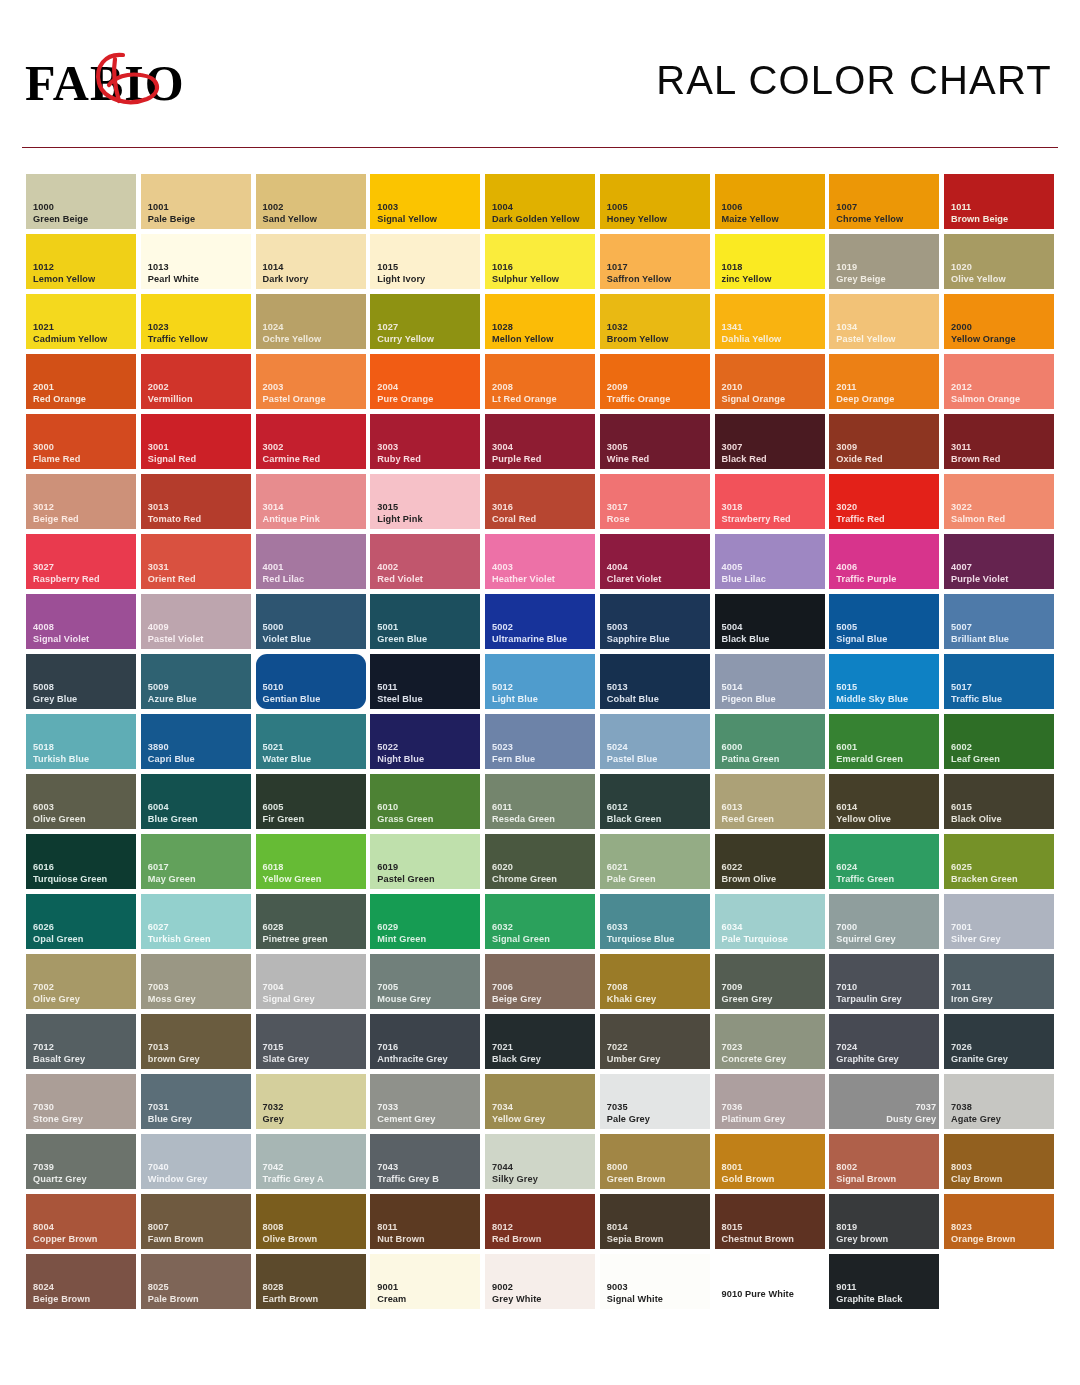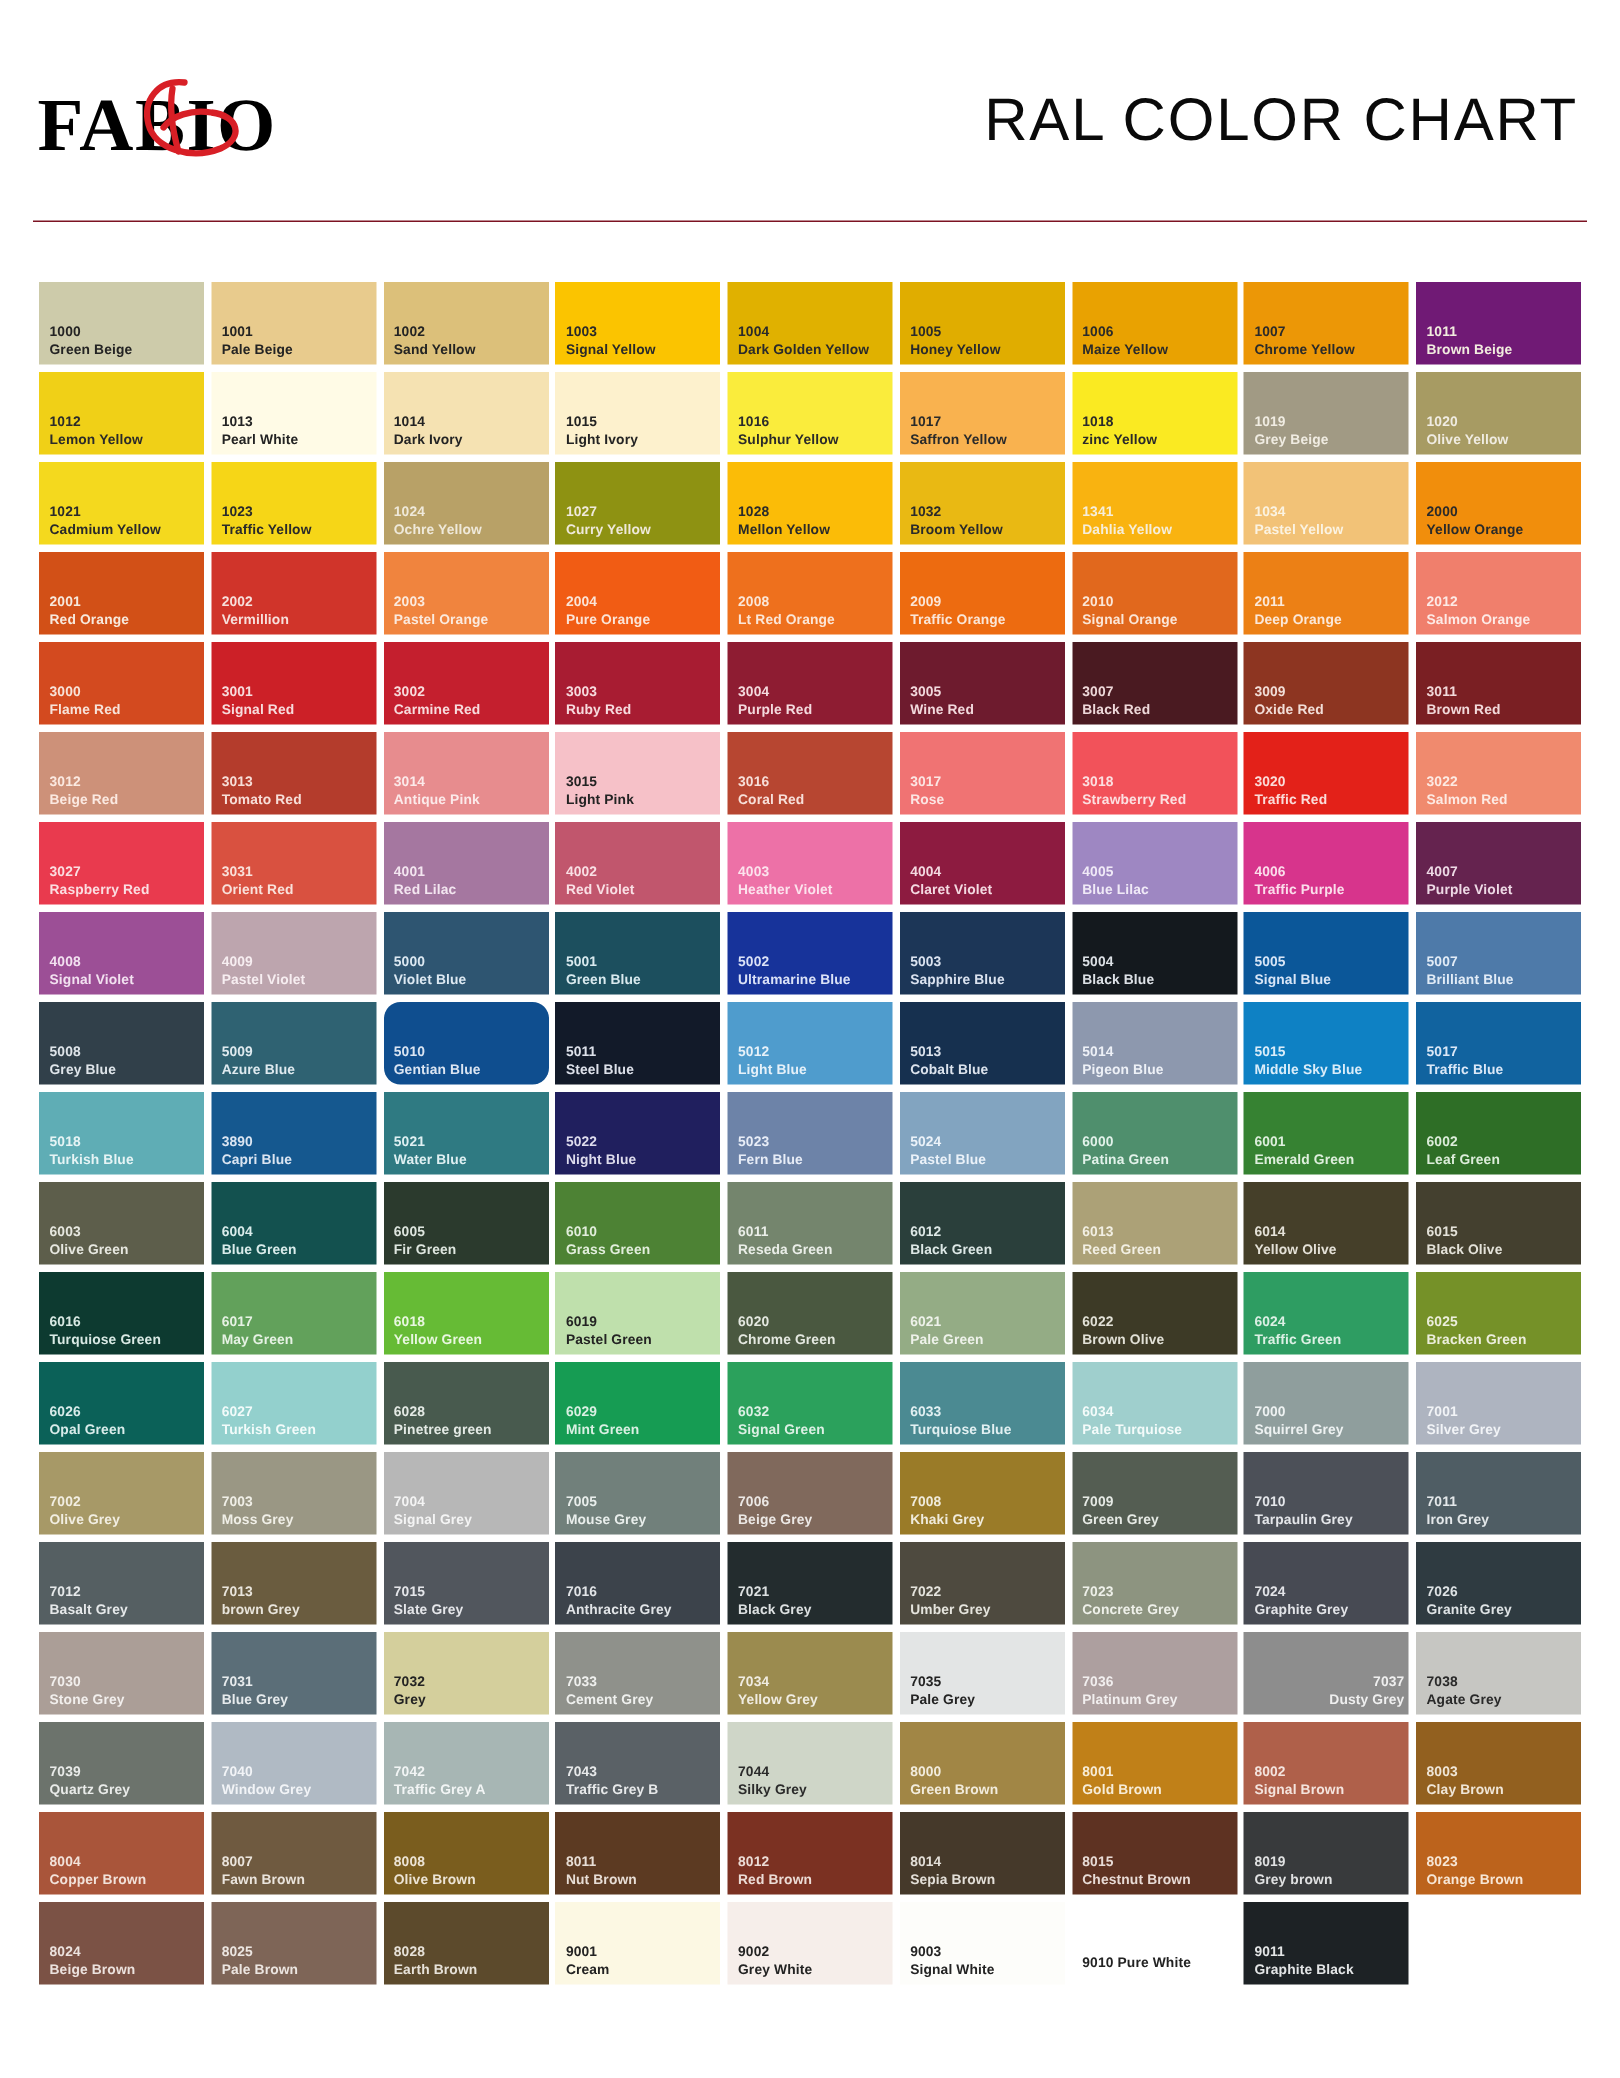--- a/index.html
+++ b/index.html
@@ -65,21 +65,21 @@
     right: 22px;
     top: 147px;
     height: 1px;
     background: #7c1322;
   }
 
   
   .grid {
     position: absolute;
     left: 26px;
-    top: 188px;
+    top: 174px;
     width: 1028px;
     display: grid;
     grid-template-columns: repeat(9, 110px);
     grid-auto-rows: 55px;
     column-gap: 4.75px;
     row-gap: 5px;
   }
   .swatch {
     position: relative;
     box-sizing: border-box;
@@ -171,21 +171,21 @@
         <span class="swatch-code">1006</span>
         <span class="swatch-name">Maize Yellow</span>
       </div>
     </div>
     <div class="swatch" style="background: rgb(236, 151, 6);">
       <div class="swatch-labels" style="color: rgb(42, 42, 42);">
         <span class="swatch-code">1007</span>
         <span class="swatch-name">Chrome Yellow</span>
       </div>
     </div>
-    <div class="swatch" style="background: #701a75;">
+    <div class="swatch" style="background: #b91c1c;">
       <div class="swatch-labels" style="color: rgb(242, 237, 223);">
         <span class="swatch-code">1011</span>
         <span class="swatch-name">Brown Beige</span>
       </div>
     </div>
     <div class="swatch" style="background: rgb(240, 208, 23);">
       <div class="swatch-labels" style="color: rgb(42, 42, 42);">
         <span class="swatch-code">1012</span>
         <span class="swatch-name">Lemon Yellow</span>
       </div>

